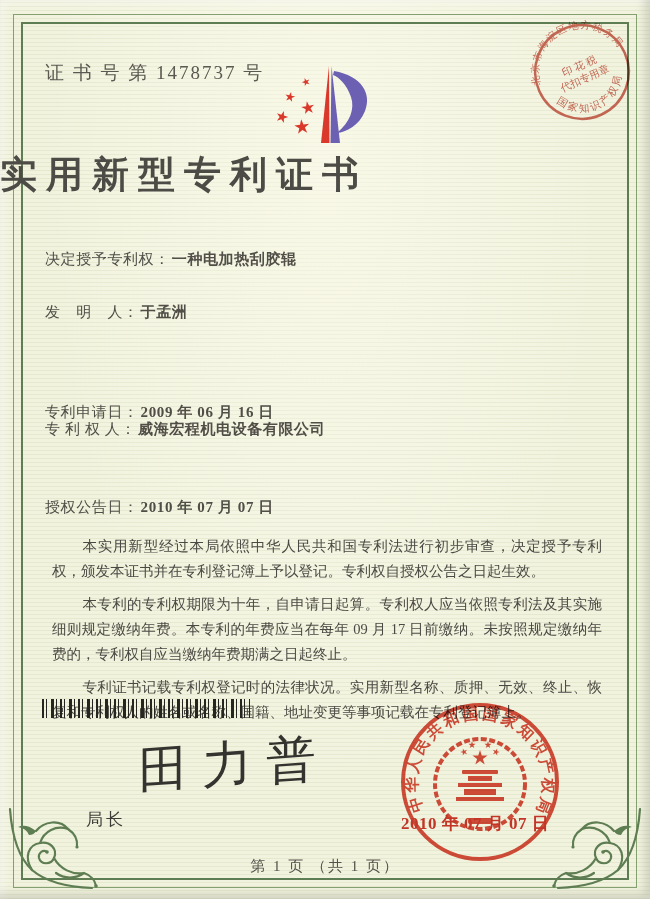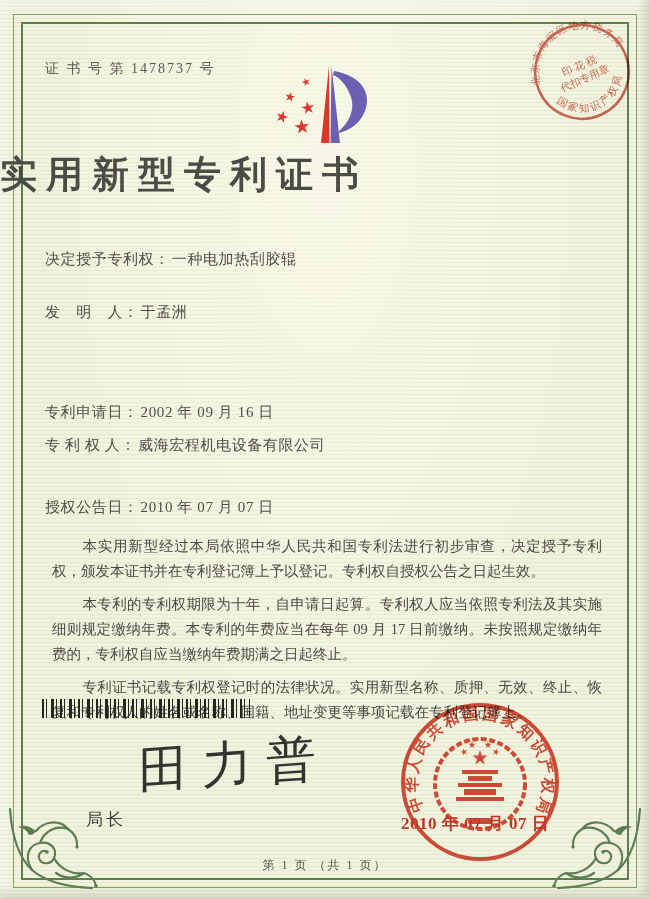--- a/index.html
+++ b/index.html
@@ -13,43 +13,43 @@
     background-image:
       radial-gradient(ellipse at 50% 18%, rgba(255,253,240,.55), rgba(255,253,240,0) 60%),
       repeating-linear-gradient(0deg, rgba(160,183,126,.17) 0, rgba(160,183,126,.17) 1px, transparent 1px, transparent 4px);
     box-shadow:inset -5px -5px 10px rgba(120,122,104,.28), inset 3px 3px 8px rgba(255,255,255,.55);
   }
   .frame-outer{position:absolute;left:13px;right:13px;top:14px;bottom:11px;border:1px solid #85a070;pointer-events:none;}
   .frame-inner{position:absolute;left:21px;right:21px;top:22px;bottom:19px;border:2px solid #5e7d52;pointer-events:none;}
   .corner{position:absolute;width:96px;height:96px;top:795px;}
   .corner.left{left:8px;}
   .corner.right{left:546px;}
-  .cert-number{position:absolute;left:45px;top:60px;font-size:14px;letter-spacing:2px;color:#5a5850;}
+  .cert-number{position:absolute;left:45px;top:60px;font-size:19px;letter-spacing:2px;color:#5a5850;}
   .logo{position:absolute;left:252px;top:56px;width:145px;height:96px;}
   .tax-stamp{position:absolute;left:530px;top:20px;width:104px;height:104px;mix-blend-mode:multiply;opacity:.88;}
   .title{position:absolute;left:0;top:150px;width:100%;margin:0;text-align:left;
     font-size:37px;font-weight:700;letter-spacing:9px;color:#4d4b45;}
   .field{position:absolute;left:45px;font-size:15px;color:#504e47;letter-spacing:.6px;white-space:nowrap;}
-  .field .val{margin-left:2px;}
+  .field .val{margin-left:2px;font-weight:bold;}
   .paras{position:absolute;left:44px;top:526px;width:566px;font-size:14.5px;line-height:25px;
     color:#4b4943;text-align:justify;}
   .paras p{margin:8px;text-indent:2.1em;}
   .barcode{position:absolute;left:42px;top:699px;width:208px;height:19px;
     background-image:repeating-linear-gradient(90deg,
       #26251f 0,#26251f 2px,transparent 2px,transparent 4px,
       #26251f 4px,#26251f 5px,transparent 5px,transparent 9px,
       #26251f 9px,#26251f 12px,transparent 12px,transparent 14px,
       #26251f 14px,#26251f 15px,transparent 15px,transparent 18px);}
   .signer{position:absolute;left:86px;top:808px;font-size:17px;letter-spacing:3px;color:#3e3c37;}
   .signature{position:absolute;left:138px;top:731px;font-size:50px;letter-spacing:14px;color:#34332f;
     transform:rotate(-4deg) skewX(-4deg);white-space:nowrap;}
   .seal{position:absolute;left:398px;top:700px;width:164px;height:164px;mix-blend-mode:multiply;opacity:.92;}
   .seal-date{position:absolute;left:401px;top:812px;font-size:17px;font-weight:700;color:#c23527;
     letter-spacing:.5px;white-space:nowrap;}
-  .footer{position:absolute;left:0;top:857px;width:100%;text-align:center;font-size:12px;
+  .footer{position:absolute;left:0;top:857px;width:100%;text-align:center;font-size:15px;
     letter-spacing:2px;color:#55534c;}
   svg text{font-family:"Liberation Serif","DejaVu Serif",serif;}
 </style>
 </head>
 <body>
 
 <div class="paper">
 
   <div class="frame-outer"></div>
   <div class="frame-inner"></div>
@@ -129,23 +129,23 @@
 
   <h1 class="title">实用新型专利证书</h1>
 
   <div class="field" style="top:250px">
     <span>决定授予专利权：</span><span class="val">一种电加热刮胶辊</span>
   </div>
   <div class="field" style="top:303px">
     <span>发　明　人：</span><span class="val">于孟洲</span>
   </div>
   <div class="field" style="top:403px">
-    <span>专利申请日：</span><span class="val">2002 年 09 月 16 日</span>
+    <span>专利申请日：</span><span class="val">2009 年 06 月 16 日</span>
   </div>
-  <div class="field" style="top:436px">
+  <div class="field" style="top:420px">
     <span>专 利 权 人：</span><span class="val">威海宏程机电设备有限公司</span>
   </div>
   <div class="field" style="top:498px">
     <span>授权公告日：</span><span class="val">2010 年 07 月 07 日</span>
   </div>
 
   <div class="paras">
     <p>本实用新型经过本局依照中华人民共和国专利法进行初步审查，决定授予专利权，颁发本证书并在专利登记簿上予以登记。专利权自授权公告之日起生效。</p>
     <p>本专利的专利权期限为十年，自申请日起算。专利权人应当依照专利法及其实施细则规定缴纳年费。本专利的年费应当在每年 09 月 17 日前缴纳。未按照规定缴纳年费的，专利权自应当缴纳年费期满之日起终止。</p>
     <p>专利证书记载专利权登记时的法律状况。实用新型名称、质押、无效、终止、恢复和专利权人的姓名或名称、国籍、地址变更等事项记载在专利登记簿上。</p>

